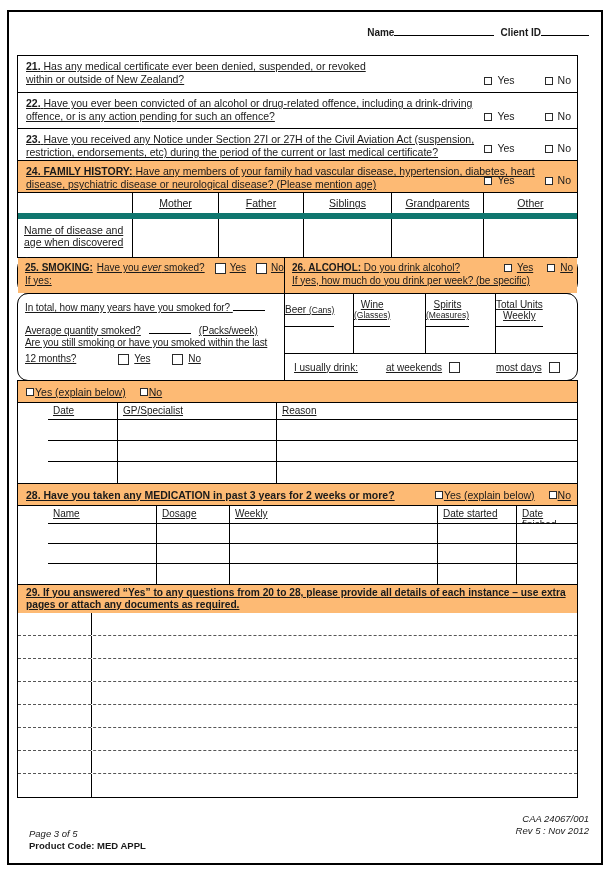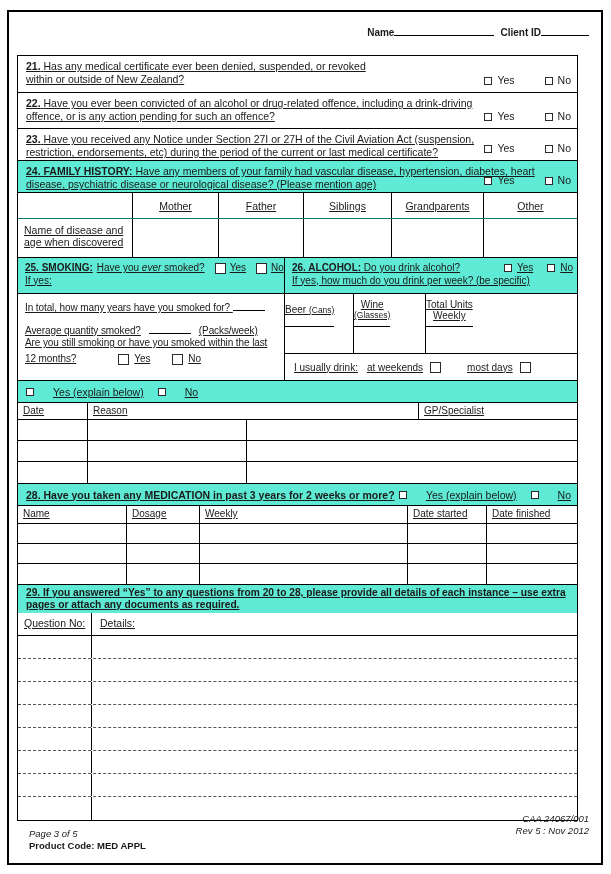--- a/index.html
+++ b/index.html
@@ -15,45 +15,45 @@
   
   .name-row { position:absolute; top:14px; right:12px; font-size:10px; font-weight:bold; white-space:nowrap; }
   .blank { display:inline-block; border-bottom:1px solid #000; height:10px; vertical-align:baseline; }
   .nm-blank { width:100px; margin-right:6px; }
   .cid-blank { width:48px; }
 
   
   .content { position:absolute; left:8px; top:43px; width:561px;text-decoration:underline; }
   .sec { border:1px solid #000; background:#fff; position:relative; }
   .sec + .sec { margin-top:-1px; }
-  .gray { background:#5eead4; }
+  .gray { background:#fdba74; }
 
   .qbox { padding:4px 8px 4px 8px; font-size:10.5px; line-height:13px; }
   .b { font-weight:bold; }
   .i { font-style:italic; }
 
   .yn { position:absolute; right:6px; bottom:5px; display:flex; gap:30px; align-items:center; font-size:10.5px; }
   .yn-item { display:flex; align-items:center; gap:5px; }
   .cb { display:inline-block; width:8px; height:8px; border:1px solid #2a2a2a; background:#fff; flex:0 0 auto; }
   .cb-lg { display:inline-block; width:11px; height:11px; border:1px solid #2a2a2a; background:#fff; vertical-align:-2px; flex:0 0 auto; }
 
   .h38 { height:38px; } .h37 { height:37px; } .h33 { height:33px; }
 
   
   .frow { display:flex; }
   .fc { border-left:1px solid #000; overflow:hidden; }
   .fc:first-child { border-left:none; }
-  .fhead { height:26px; border-bottom:1px solid #0f766e; }
+  .fhead { height:26px; border-bottom:6px solid #0f766e; }
   .fhead .fc { display:flex; align-items:center; justify-content:center; font-size:10.5px; }
   .fbody { height:38px; }
   .fl { font-size:10.5px; line-height:12px; padding:5px 4px 0 6px; }
   .w0 { width:114px; } .w1 { width:86px; } .w2 { width:85px; } .w3 { width:88px; } .w4 { width:92px; } .w5 { flex:1; }
 
   
-  .split { display:flex; }
+  .split { display:flex;border-radius:11px; }
   .colL { width:267px; border-right:1px solid #000; }
   .colR { flex:1; }
   .q2526 { height:35px; font-size:10px; line-height:12.5px; padding:4px 4px 0 7px; }
   .q25line { display:flex; align-items:center; gap:4px; white-space:nowrap; }
   .q25line .grp { display:flex; align-items:center; gap:4px; margin-left:6px; }
   .q26line { display:flex; align-items:center; white-space:nowrap; }
   .q26line .grp { display:flex; align-items:center; gap:5px; }
   .q26line .grp + .grp { margin-left:14px; }
   .q26line .push { margin-left:auto; }
 
@@ -69,29 +69,29 @@
   
   .atable { display:flex; height:60px; border-bottom:1px solid #000; }
   .ac { border-left:1px solid #000; display:flex; flex-direction:row; }
   .ac:first-child { border-left:none; }
   .a0 { width:68px; } .a1 { width:72px; } .a2 { width:70px; } .a3 { flex:1; }
   .ahead { height:33px; border-bottom:1px solid #000; display:flex; flex-direction:column; align-items:center; justify-content:center; font-size:10px; line-height:11px; text-align:center; }
   .ahead .sub { font-size:8.5px; color:#222; }
   .ahead .sub-lg { font-size:10px; }
   .acell { flex:1; }
   .drinkrow { height:26px; display:flex; align-items:center; font-size:10px; padding-left:9px; white-space:nowrap; }
-  .drinkrow .sp1 { margin-left:9px; } .drinkrow .spcb { margin-left:7px; } .drinkrow .sp2 { margin-left:26px; }
+  .drinkrow .sp1 { margin-left:28px; } .drinkrow .spcb { margin-left:7px; } .drinkrow .sp2 { margin-left:36px; }
 
   
   .qbar { height:23px; display:flex; align-items:center; justify-content:space-between; padding:0 6px 0 8px; font-size:10.5px; }
   .qbar .ynb { display:flex; align-items:center; gap:14px; }
-  .qbar .ynb .grp { display:flex; align-items:center; gap:19px; }
-
-  
-  .trow { display:flex; }
+  .qbar .ynb .grp { display:flex; align-items:center; gap:1px; }
+
+  
+  .trow { display:flex;margin-left:30px; }
   .tc { border-left:1px solid #000; overflow:hidden; }
   .tc:first-child { border-left:none; }
   .thead { border-bottom:1px solid #000; font-size:10px; }
   .thead .tc { padding:2px 0 0 5px; }
   .vhead { height:17px; }
   .vrow { height:21px; border-bottom:1px solid #000; }
   .vrow:last-child { border-bottom:none; }
   .v0 { width:69px; } .v1 { width:159px; } .v2 { flex:1; }
   .mhead { height:18px; }
   .mrow { height:20px; border-bottom:1px solid #000; }
@@ -264,20 +264,27 @@
                 </div>
               <div class="acell"></div>
             </div>
             <div class="ac a1">
               <div class="ahead">
                   <span>Wine</span>
                   <span class="sub">(Glasses)</span>
                 </div>
               <div class="acell"></div>
             </div>
+            <div class="ac a2">
+              <div class="ahead">
+                  <span>Spirits</span>
+                  <span class="sub">(Measures)</span>
+                </div>
+              <div class="acell"></div>
+            </div>
             <div class="ac a3">
               <div class="ahead">
                   <span>Total Units</span>
                   <span class="sub sub-lg">Weekly</span>
                 </div>
               <div class="acell"></div>
             </div>
           </div>
           <div class="drinkrow">
             <span>I usually drink:</span>
@@ -298,22 +305,22 @@
           <span class="grp">
               <span class="cb"></span>
               <span>No</span>
             </span>
         </span>
       </div>
 
       <div class="sec">
         <div class="trow thead vhead">
           <div class="tc v0">Date</div>
+          <div class="tc v1">GP/Specialist</div>
           <div class="tc v2">Reason</div>
-          <div class="tc v1">GP/Specialist</div>
         </div>
         <div class="trow vrow">
           <div class="tc v0"></div>
           <div class="tc v1"></div>
           <div class="tc v2"></div>
         </div>
         <div class="trow vrow">
           <div class="tc v0"></div>
           <div class="tc v1"></div>
           <div class="tc v2"></div>
@@ -365,24 +372,20 @@
           <div class="tc m0"></div>
           <div class="tc m1"></div>
           <div class="tc m2"></div>
           <div class="tc m3"></div>
           <div class="tc m4"></div>
         </div>
       </div>
 
       <div class="sec">
         <div class="q29 gray">29. If you answered “Yes” to any questions from 20 to 28, please provide all details of each instance – use extra pages or attach any documents as required.</div>
-        <div class="qno-row">
-          <div class="qno0">Question No:</div>
-          <div class="qno1">Details:</div>
-        </div>
         <div class="drow">
             <div class="dc0"></div>
             <div class="dc1"></div>
           </div>
         <div class="drow">
             <div class="dc0"></div>
             <div class="dc1"></div>
           </div>
         <div class="drow">
             <div class="dc0"></div>

